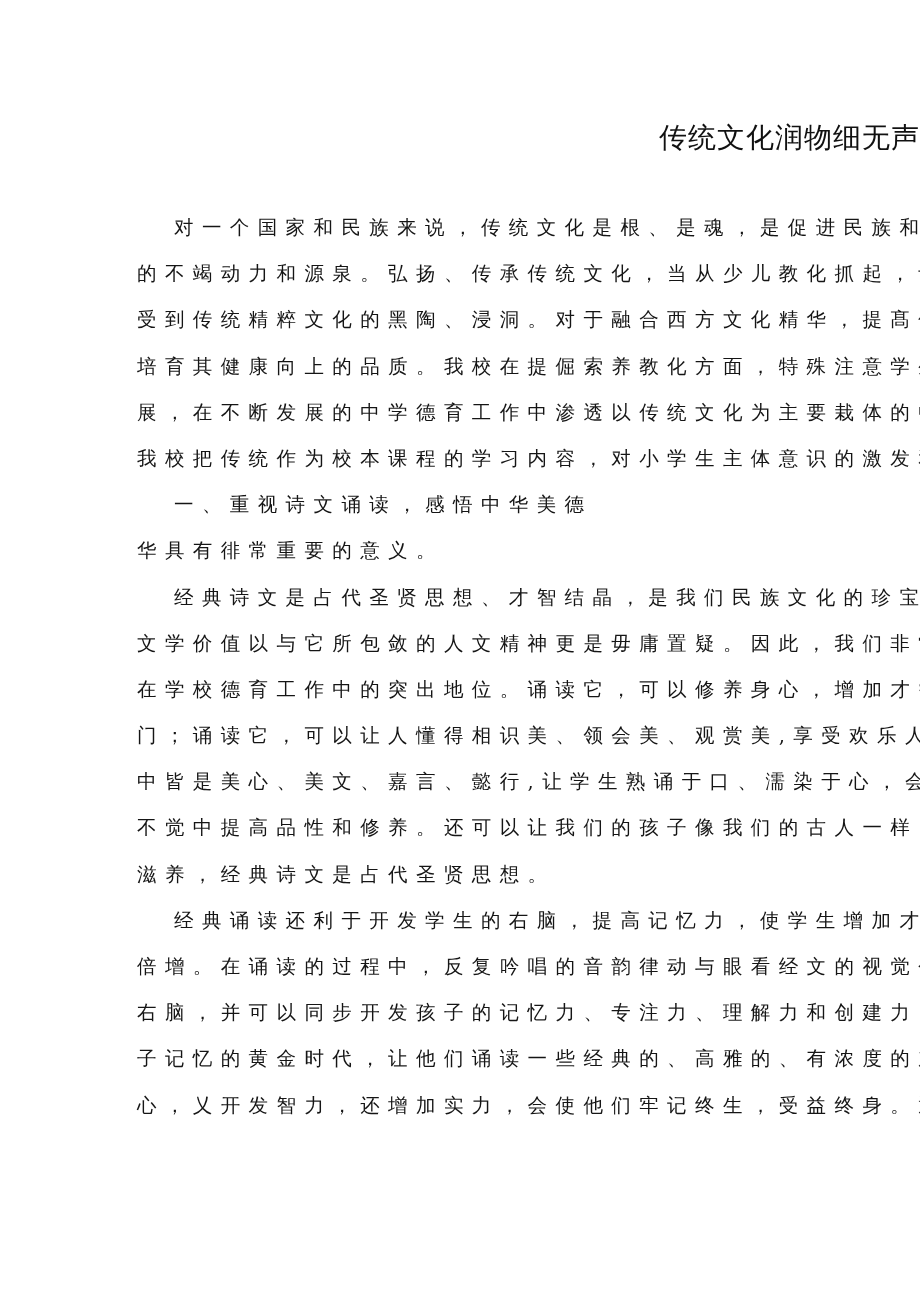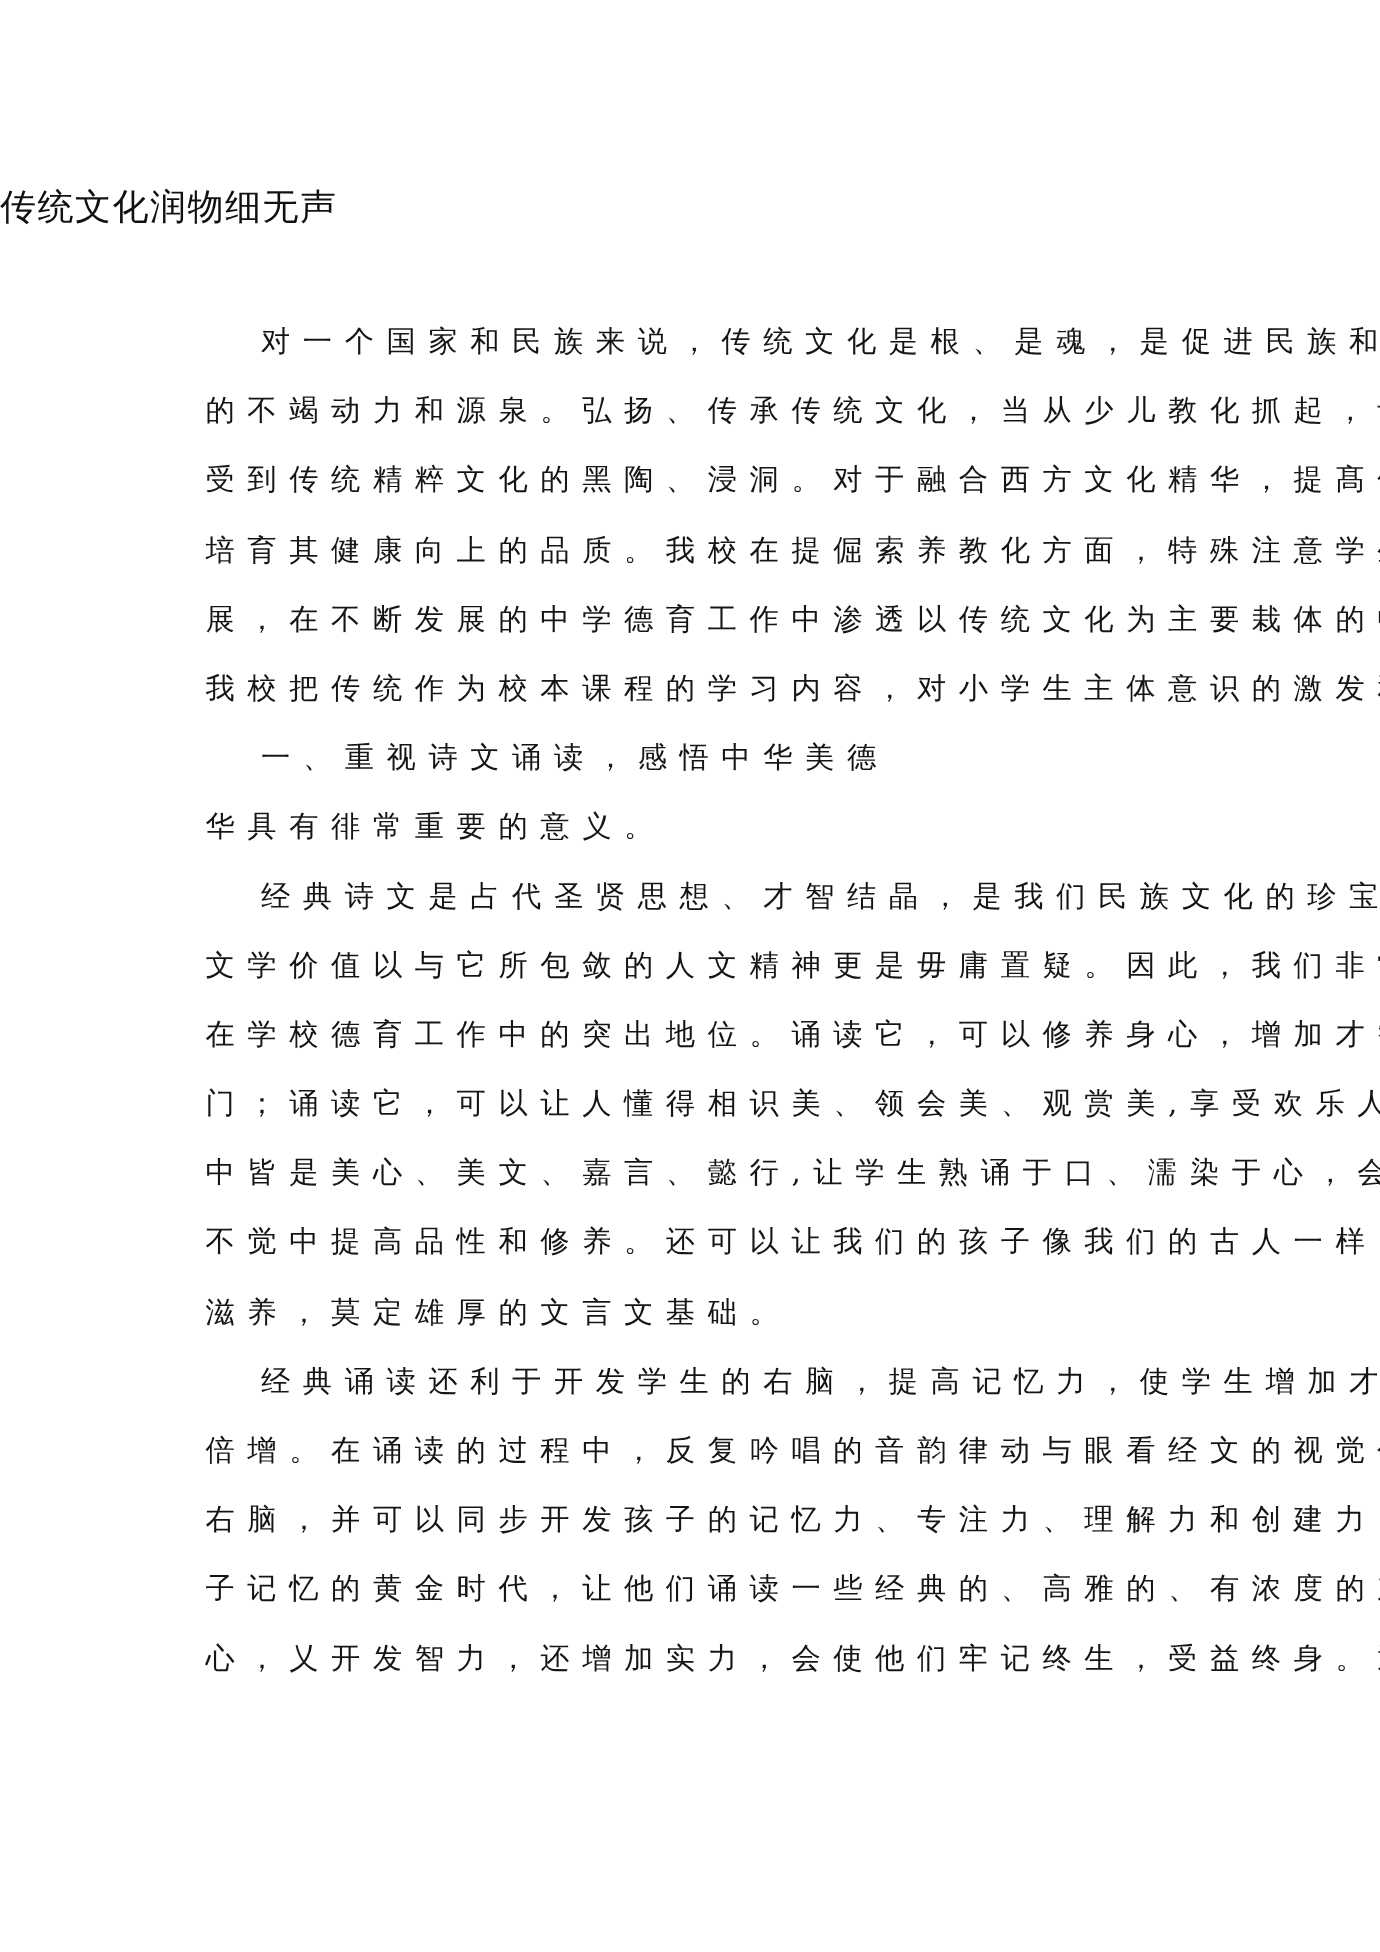--- a/index.html
+++ b/index.html
@@ -20,22 +20,22 @@
     left: 0; top: 0;
     width: 920px;
     height: 1301px;
     background: #ffffff;
   }
   .title {
     position: absolute;
     top: 118px;
     left: 0;
     width: 920px;
-    text-align: left;
-    font-size: 24px;
+    text-align: right;
+    font-size: 28px;
     letter-spacing: 1px;
     line-height: 40px;
     color: #111;
   }
   .body-text {
     position: absolute;
     left: 137px;
     top: 212px;
     width: 650px;
   }
@@ -67,21 +67,21 @@
     <div class="line indent heading">一、重视诗文诵读，感悟中华美德</div>
 
     <div class="line">华具有徘常重要的意义。</div>
 
     <div class="line indent">经典诗文是占代圣贤思想、才智结晶，是我们民族文化的珍宝。它所具有的</div>
     <div class="line">文学价值以与它所包敛的人文精神更是毋庸置疑。因此，我们非常重视诗文诵读</div>
     <div class="line">在学校德育工作中的突出地位。诵读它，可以修养身心，增加才智，开启胜利之</div>
     <div class="line">门；诵读它，可以让人懂得相识美、领会美、观赏美,享受欢乐人生。经典诗文</div>
     <div class="line">中皆是美心、美文、嘉言、懿行,让学生熟诵于口、濡染于心，会使他们在不知</div>
     <div class="line">不觉中提高品性和修养。还可以让我们的孩子像我们的古人一样，接受文言文的</div>
-    <div class="line">滋养，莫定雄厚的文言文基础。</div>
+    <div class="line">滋养，经典诗文是占代圣贤思想。</div>
 
     <div class="line indent">经典诵读还利于开发学生的右脑，提高记忆力，使学生增加才智，学习效率</div>
     <div class="line">倍增。在诵读的过程中，反复吟唱的音韵律动与眼看经文的视觉作用，皆能刺激</div>
     <div class="line">右脑，并可以同步开发孩子的记忆力、专注力、理解力和创建力。因此，抓住孩</div>
     <div class="line">子记忆的黄金时代，让他们诵读一些经典的、高雅的、有浓度的东西，既涵养身</div>
     <div class="line">心，乂开发智力，还增加实力，会使他们牢记终生，受益终身。通过“国学经典</div>
   </div>
 </div>
 
 </body></html>

